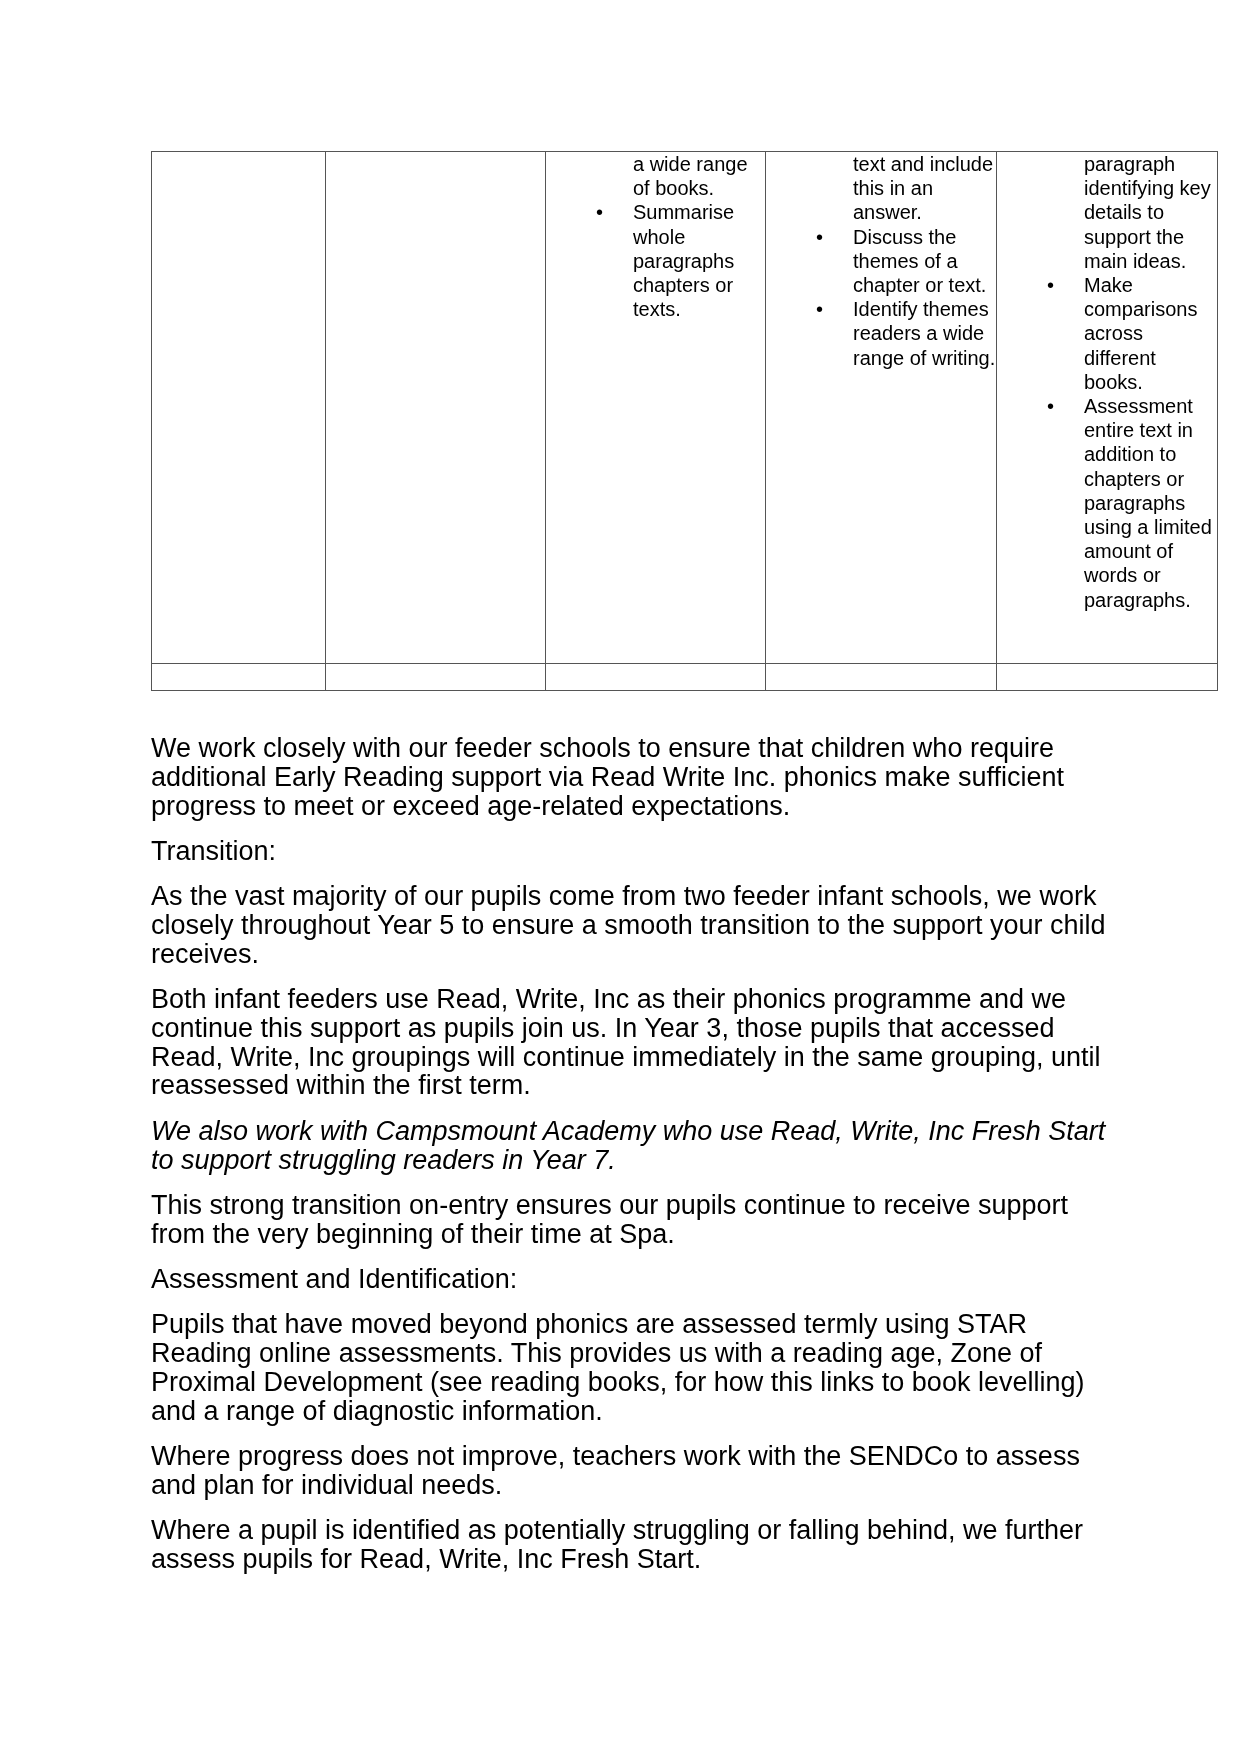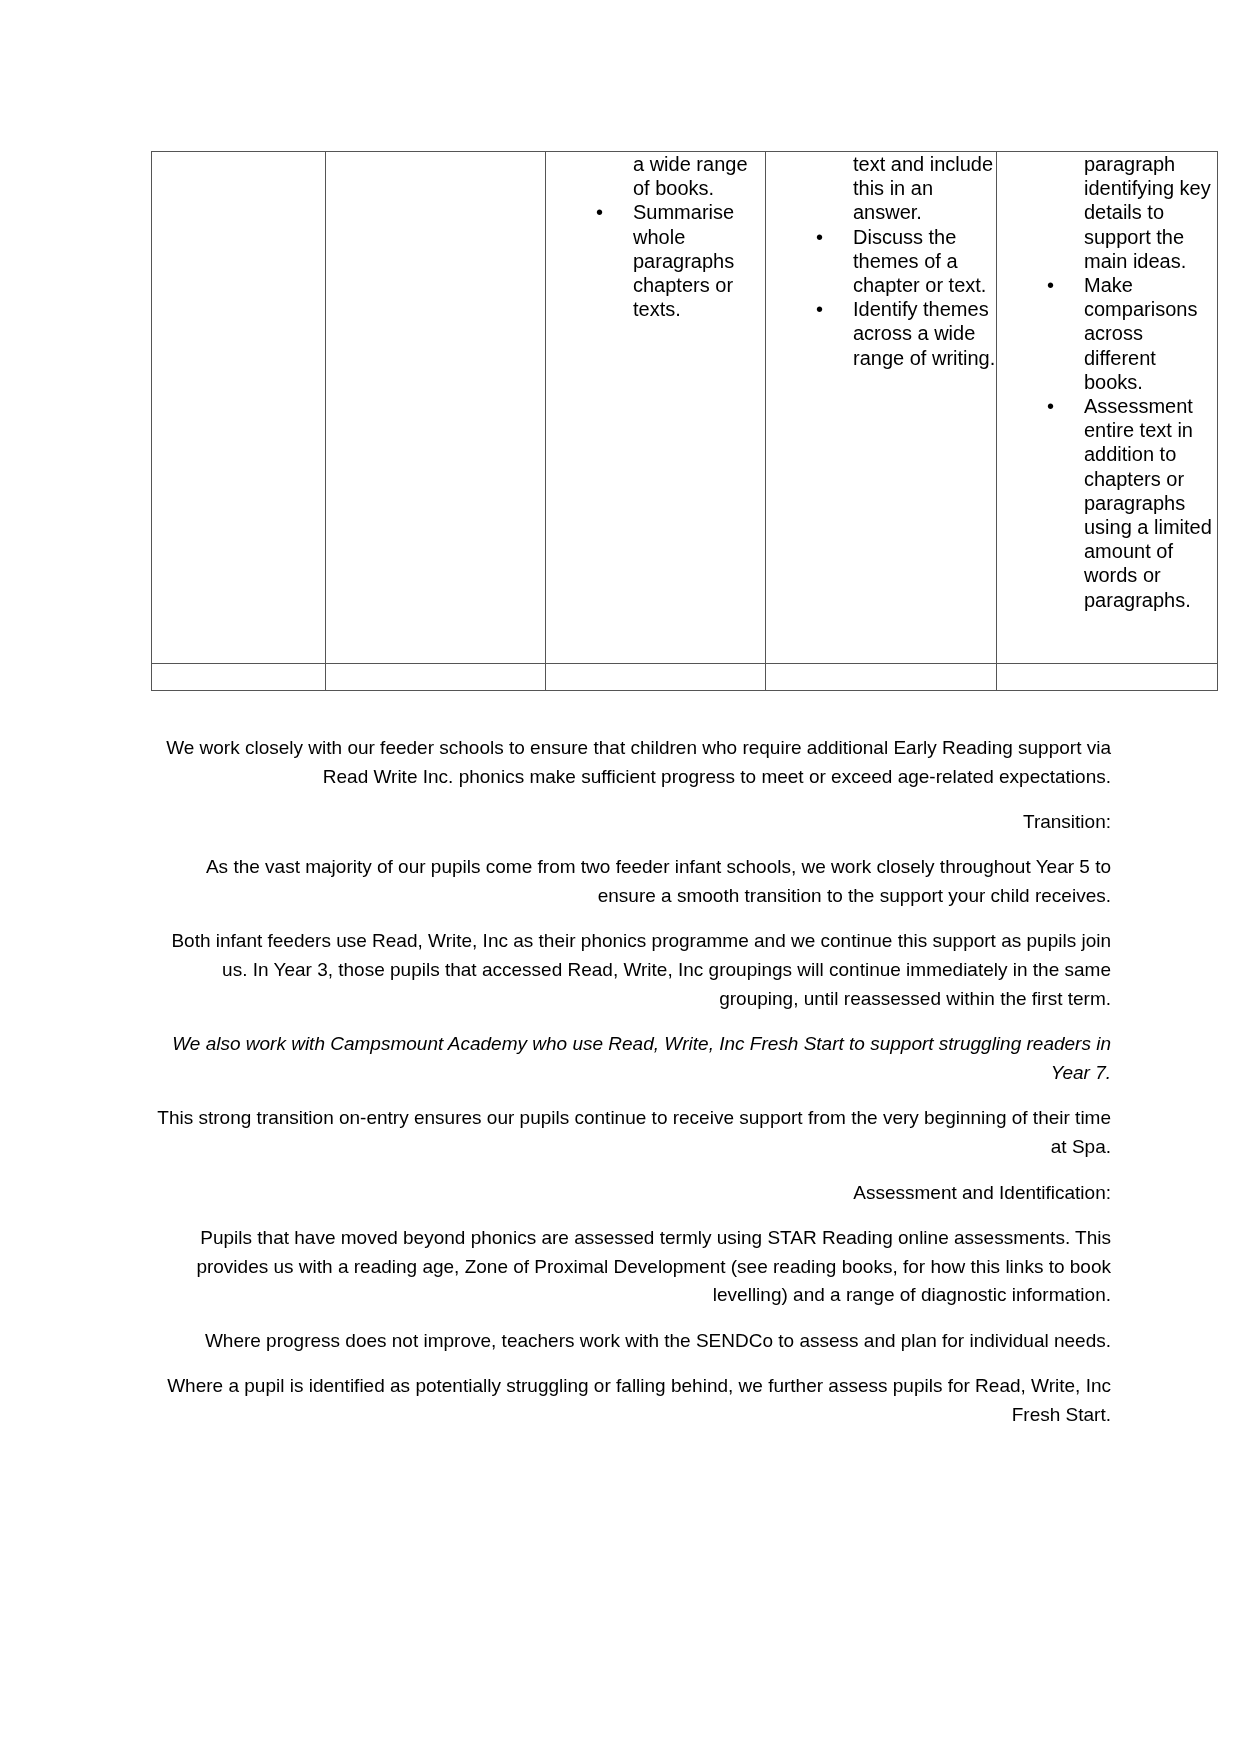--- a/index.html
+++ b/index.html
@@ -7,21 +7,21 @@
          font-family: "Liberation Sans", sans-serif; color: #000; }
   .page { position: absolute; left: 0; top: 0; width: 1240px; height: 1755px; }
   table.grid { position: absolute; left: 151px; top: 151px; width: 1066px;
                border-collapse: collapse; table-layout: fixed; }
   table.grid td { border: 1.5px solid #555; vertical-align: top; padding: 0; font-size: 20px; line-height: 24.2px; }
   table.grid tr.main td { height: 511px; }
   table.grid tr.empty td { height: 26px; }
   ul.cell-list { list-style: none; margin: 0; padding: 0; }
   ul.cell-list li { position: relative; padding-left: 87px; }
   ul.cell-list li.bulleted::before { content: "\2022"; position: absolute; left: 50px; top: 0; }
-  .body-text { position: absolute; left: 151px; top: 734px; width: 960px; font-size: 19px; line-height: 28.8px; text-align: right; }
+  .body-text { position: absolute; left: 151px; top: 734px; width: 960px; font-size: 27px; line-height: 28.8px; }
   .body-text p { margin: 0 0 16.5px 0; }
   .body-text p.italic { font-style: italic; }
 </style>
 </head>
 <body>
 
 <div class="page">
   <table class="grid">
     <colgroup>
       <col style="width:174px">
@@ -37,21 +37,21 @@
           <td>
             <ul class="cell-list">
               <li>a wide range of books.</li>
               <li class="bulleted">Summarise whole paragraphs chapters or texts.</li>
             </ul>
           </td>
           <td>
             <ul class="cell-list">
               <li>text and include this in an answer.</li>
               <li class="bulleted">Discuss the themes of a chapter or text.</li>
-              <li class="bulleted">Identify themes across a wide range of writing.</li>
+              <li class="bulleted">Identify themes readers a wide range of writing.</li>
             </ul>
           </td>
           <td>
             <ul class="cell-list">
               <li>paragraph identifying key details to support the main ideas.</li>
               <li class="bulleted">Make comparisons across different books.</li>
               <li class="bulleted">Assessment entire text in addition to chapters or paragraphs using a limited amount of words or paragraphs.</li>
             </ul>
           </td>
         </tr>

